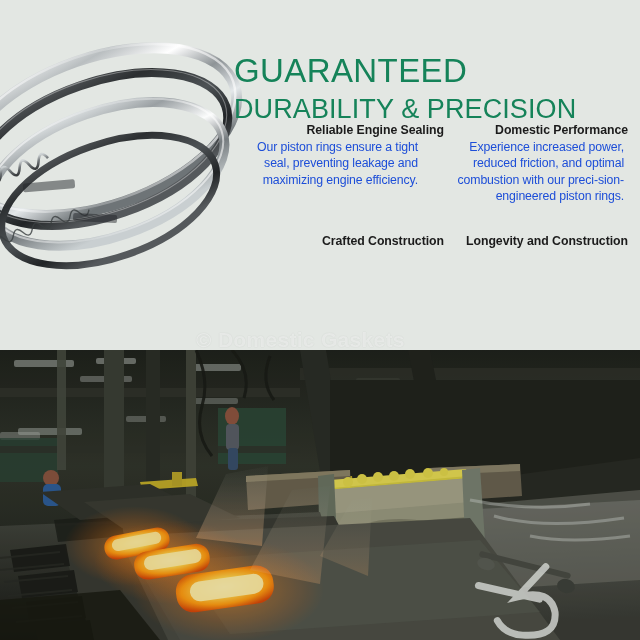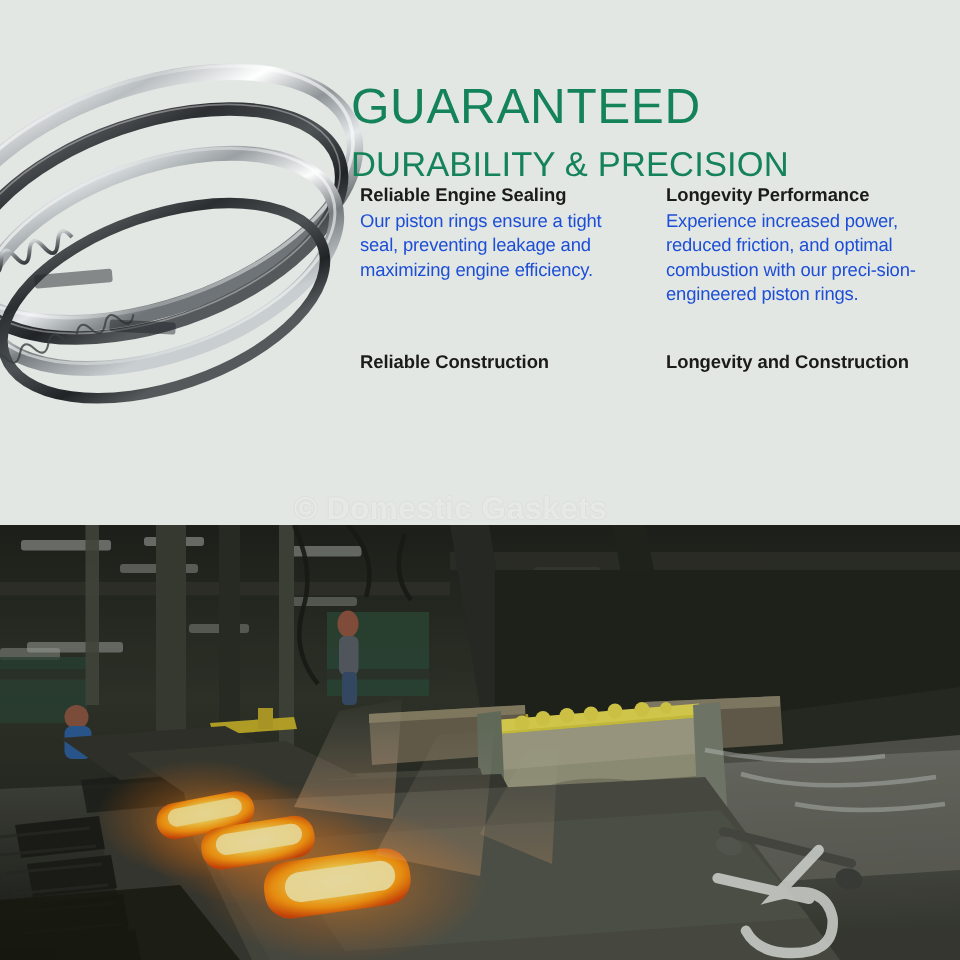--- a/index.html
+++ b/index.html
@@ -41,33 +41,34 @@
     top: 30px;
     width: 392px;
     color: #158359;
     font-size: 33px;
     line-height: 38px;
     font-weight: 300;
     letter-spacing: 0.4px;
     white-space: nowrap;
   }
   #headline .hl-line { display: block; }
-  #headline .hl-line2 { letter-spacing: 0.1px; font-size: 23px;}
+  #headline .hl-line2 { letter-spacing: 0.1px; font-size: 27px;}
 
   
   #features {
     position: absolute;
     left: 240px;
     top: 122px;
     width: 388px;
     display: grid;
     grid-template-columns: 204px 184px;
     grid-template-rows: auto auto;
     row-gap: 29px;
     column-gap: 0px;
+    text-align: right;
   }
   .feature { width: 100%; }
   .feat-title {
     font-size: 12.3px;
     font-weight: bold;
     color: #1b1b1b;
     line-height: 16px;
     margin-bottom: 1px;
     letter-spacing: -0.05px;
   }
@@ -202,26 +203,26 @@
     </h1>
 
     <div id="features">
 
       <div class="feature col-left">
         <div class="feat-title">Reliable Engine Sealing</div>
         <div class="feat-body">Our piston rings ensure a tight seal, preventing leakage and maximizing engine efficiency.</div>
       </div>
 
       <div class="feature col-right">
-        <div class="feat-title">Longevity Performance</div>
+        <div class="feat-title">Domestic Performance</div>
         <div class="feat-body">Experience increased power, reduced friction, and optimal combustion with our preci-sion-engineered piston rings.</div>
       </div>
 
       <div class="feature col-left">
-        <div class="feat-title">Reliable Construction</div>
+        <div class="feat-title">Crafted Construction</div>
       </div>
 
       <div class="feature col-right">
         <div class="feat-title">Longevity and Construction</div>
       </div>
 
     </div>
 
     <div id="watermark">© Domestic Gaskets</div>
   </div>

